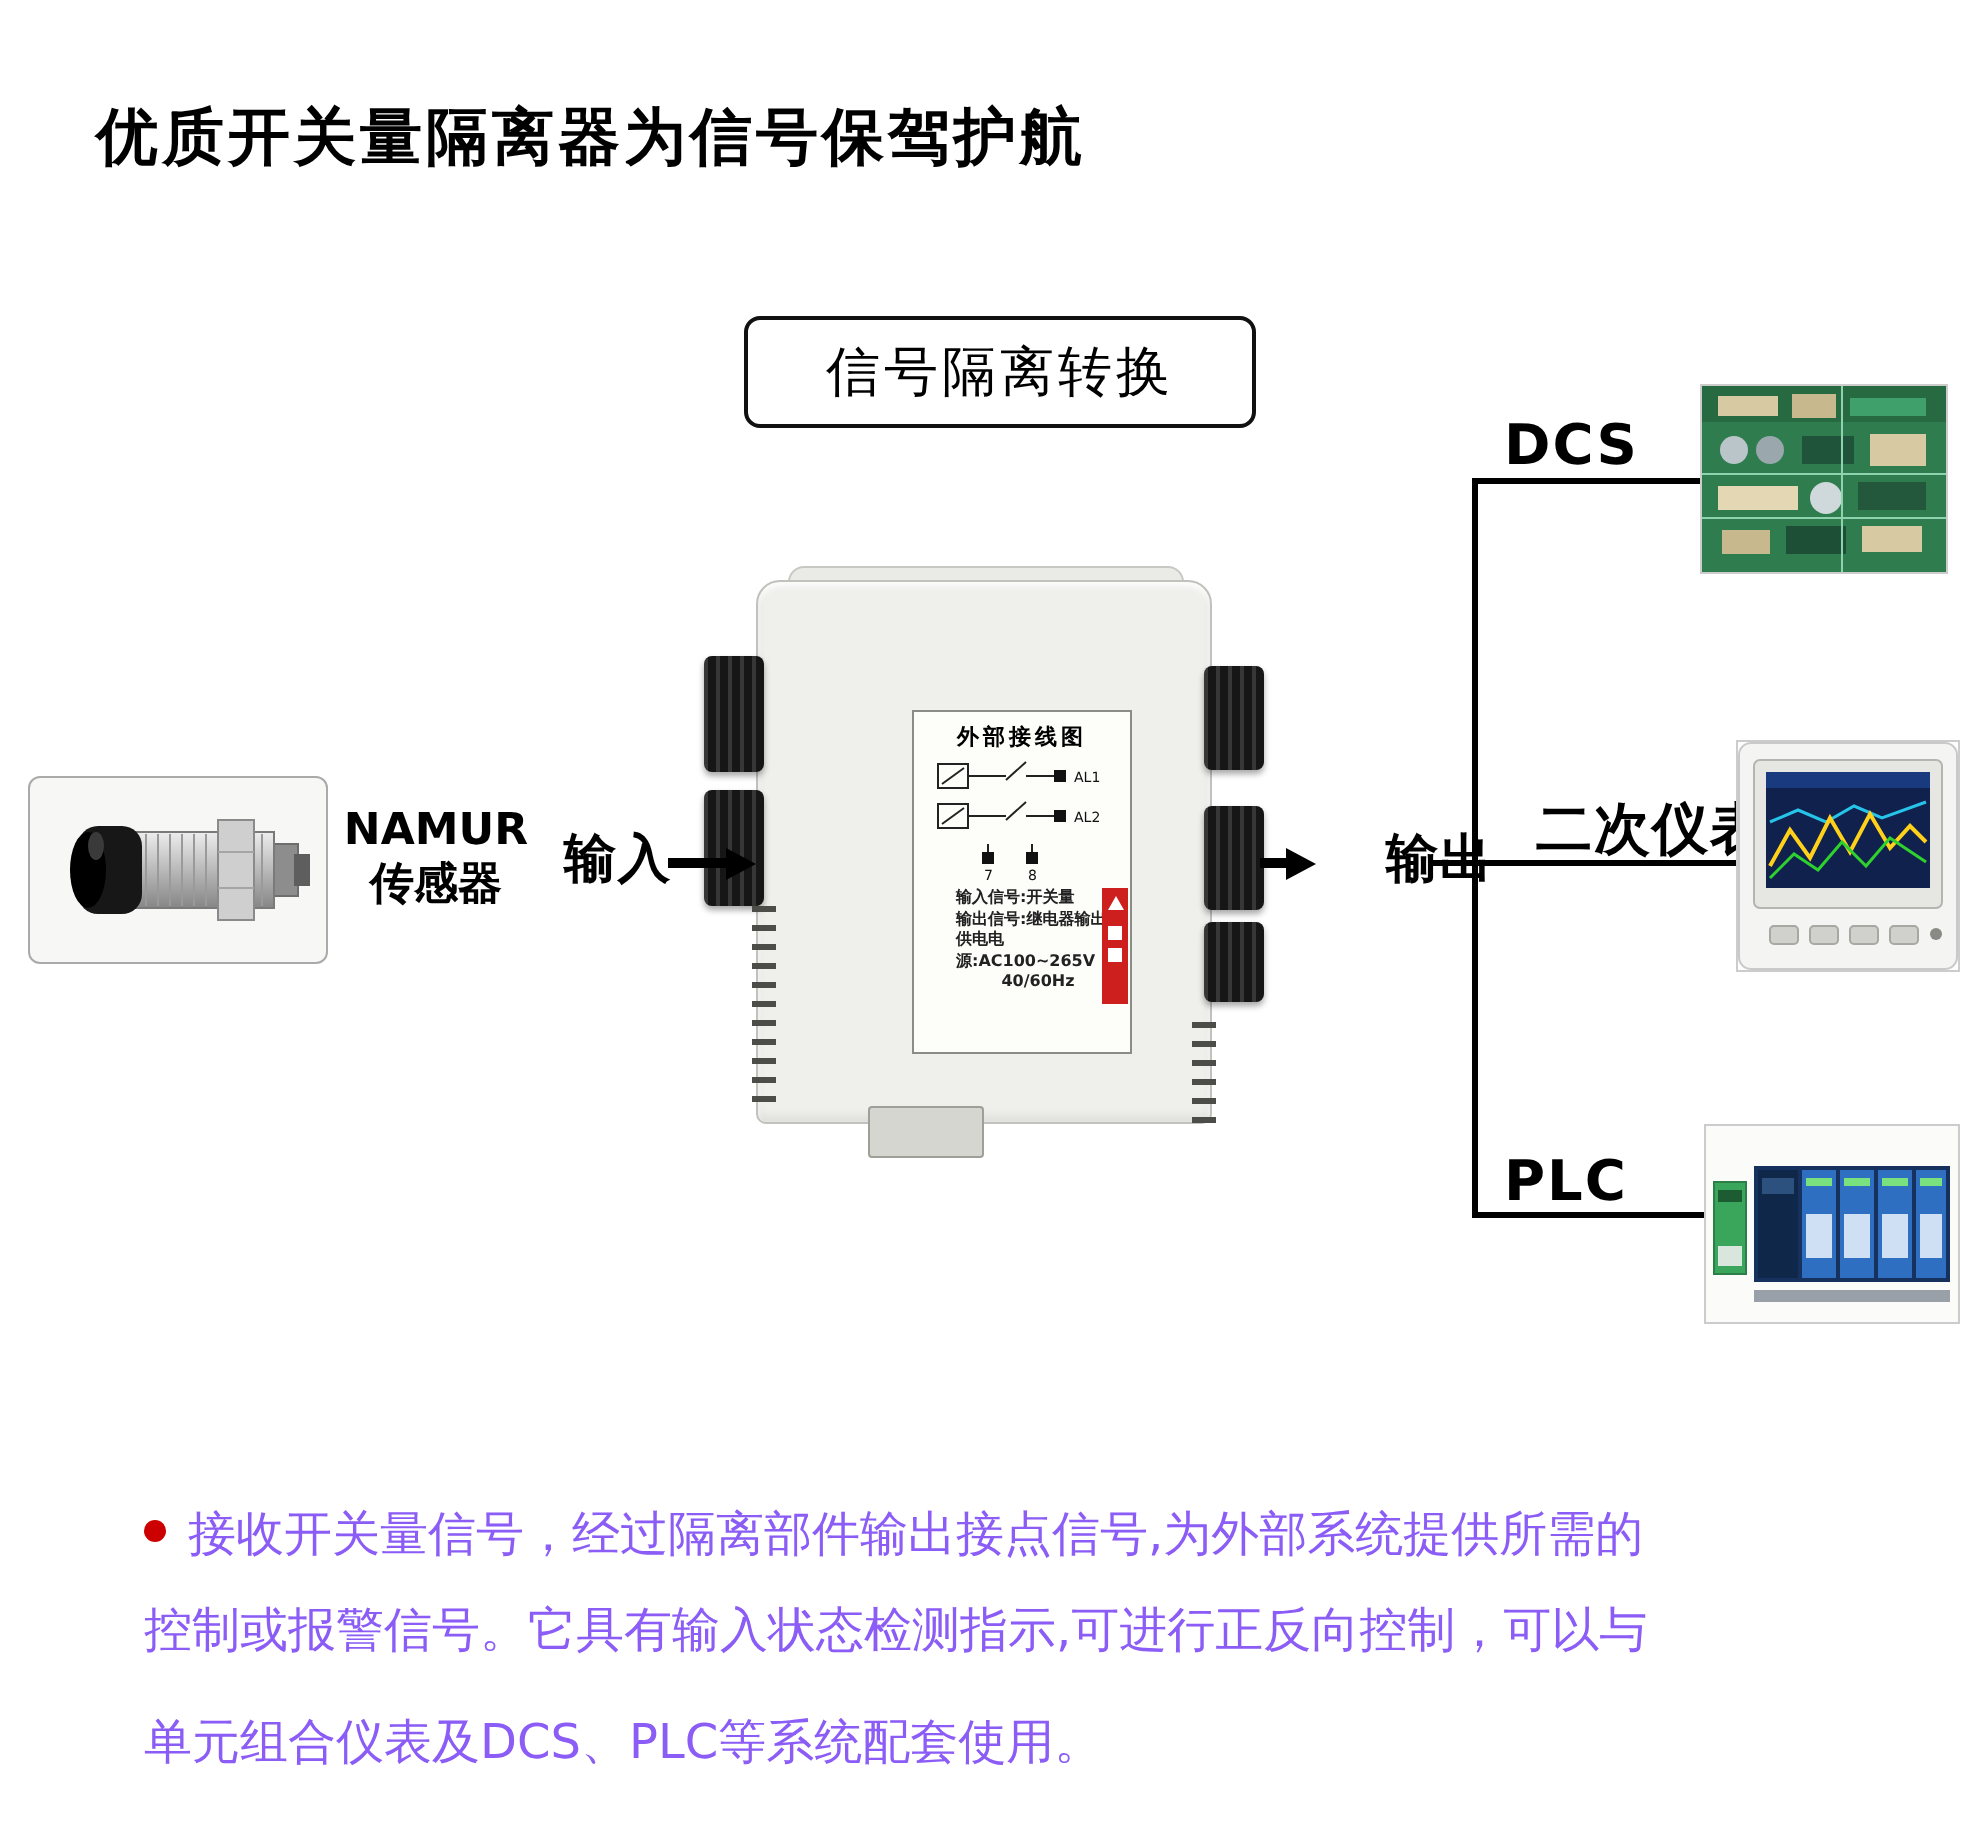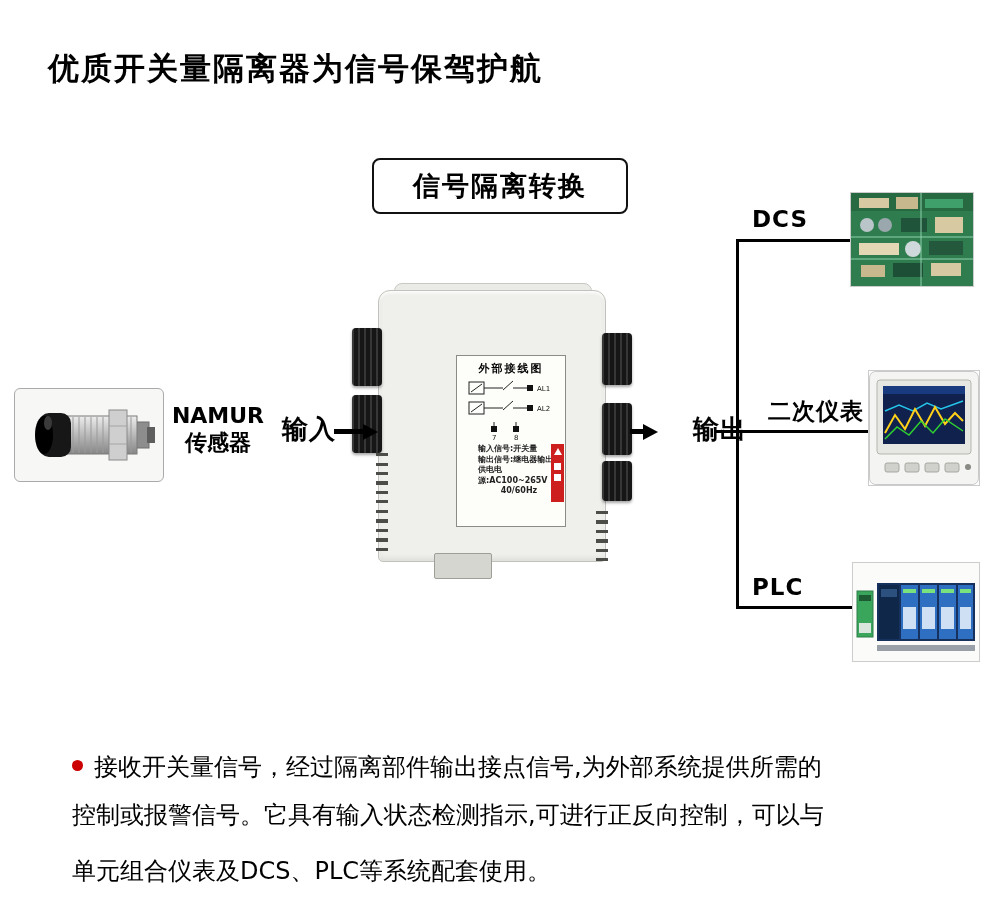--- a/index.html
+++ b/index.html
@@ -1,21 +1,21 @@
 <!DOCTYPE html>
 <html><head>
 <meta charset="utf-8">
 <style>
   html,body{margin:0;padding:0;background:#ffffff;}
   body{font-family:"DejaVu Sans","Liberation Sans",sans-serif;color:#000;}
   .canvas{position:relative;width:990px;height:920px;margin:0 auto;background:#fff;overflow:hidden;}
 
   .title{position:absolute;left:0;top:48px;width:100%;text-align:left;font-size:31px;font-weight:bold;letter-spacing:2px;margin:0;padding-left:48px;}
 
-  .label-box{position:absolute;border:2px solid #111;border-radius:8px;display:flex;align-items:center;justify-content:center;font-size:27px;font-weight:bold;letter-spacing:2px;background:#fff;}
+  .label-box{position:absolute;border:2px solid #111;border-radius:8px;display:flex;align-items:center;justify-content:center;font-size:27px;font-weight:normal;letter-spacing:2px;background:#fff;}
   .top-label{left:372px;top:158px;width:252px;height:52px;}
   .bottom-label{left:336px;top:634px;width:310px;height:52px;}
 
   
   .sensor-box{position:absolute;left:14px;top:388px;width:148px;height:92px;border:1px solid #aaa;border-radius:6px;background:#f7f7f5;overflow:hidden;}
   .sensor-label{position:absolute;left:166px;top:402px;width:104px;text-align:center;font-size:22px;font-weight:bold;line-height:27px;}
 
   .io-label{position:absolute;font-size:26px;font-weight:bold;letter-spacing:1px;font-family:Liberation Serif, serif;}
   .input-label{left:282px;top:412px;}
   .output-label{left:660px;top:412px;margin-left:33px;}
@@ -26,21 +26,21 @@
   .input-arrow{left:334px;top:423px;width:44px;}
   .output-arrow{left:630px;top:423px;width:28px;}
 
   
   .cline{position:absolute;background:#000;}
   .line-mid{left:716px;top:430px;width:156px;height:3px;}
   .line-vert{left:736px;top:239px;width:3px;height:370px;}
   .line-top{left:736px;top:239px;width:116px;height:3px;}
   .line-bot{left:736px;top:606px;width:120px;height:3px;}
 
-  .out-label{position:absolute;font-size:23px;font-weight:bold;letter-spacing:1px;}
+  .out-label{position:absolute;font-size:28px;font-weight:bold;letter-spacing:1px;}
   .dcs-label{left:752px;top:206px;}
   .meter-label{left:768px;top:396px;}
   .plc-label{left:752px;top:574px;}
 
   .photo{position:absolute;border:1px solid #cccccc;background:#fff;overflow:hidden;}
   .dcs-img{left:850px;top:192px;width:122px;height:93px;}
   .meter-img{left:868px;top:370px;width:110px;height:114px;}
   .plc-img{left:852px;top:562px;width:126px;height:98px;}
   .photo svg{display:block;}
 
@@ -63,21 +63,21 @@
   .sticker{position:absolute;left:104px;top:72px;width:110px;height:172px;background:#fdfdfa;border:1px solid #8c8c86;z-index:3;}
   .sticker-title{text-align:center;font-size:11px;font-weight:bold;letter-spacing:2px;padding-top:5px;}
   .schematic{display:block;margin:2px auto 0 auto;}
   .spec{font-size:8px;line-height:10.5px;padding:2px 5px 0 5px;font-weight:bold;color:#222;margin-left:16px;}
   .spec .spec-center{text-align:center;}
   .warning-strip{position:absolute;right:1px;top:88px;width:13px;height:58px;background:#ce1f1f;display:flex;flex-direction:column;align-items:center;padding-top:4px;}
   .warn-tri{width:0;height:0;border-left:4px solid transparent;border-right:4px solid transparent;border-bottom:7px solid #fff;margin-bottom:4px;}
   .warn-dash{width:7px;height:7px;background:#fff;margin-top:4px;}
 
   
-  .description{position:absolute;left:72px;top:750px;width:860px;font-size:24px;color:#000000;}
+  .description{position:absolute;left:72px;top:750px;width:860px;font-size:24px;color:#8b5cf6;}
   .description p{margin:0;line-height:34px;}
   .description .p2{margin-top:14px;}
   .description .p3{margin-top:22px;}
   .bullet{display:inline-block;width:11px;height:11px;border-radius:50%;background:#cc0000;margin-right:11px;vertical-align:4px;}
 </style>
 </head>
 <body>
 
 <div class="canvas">
 

